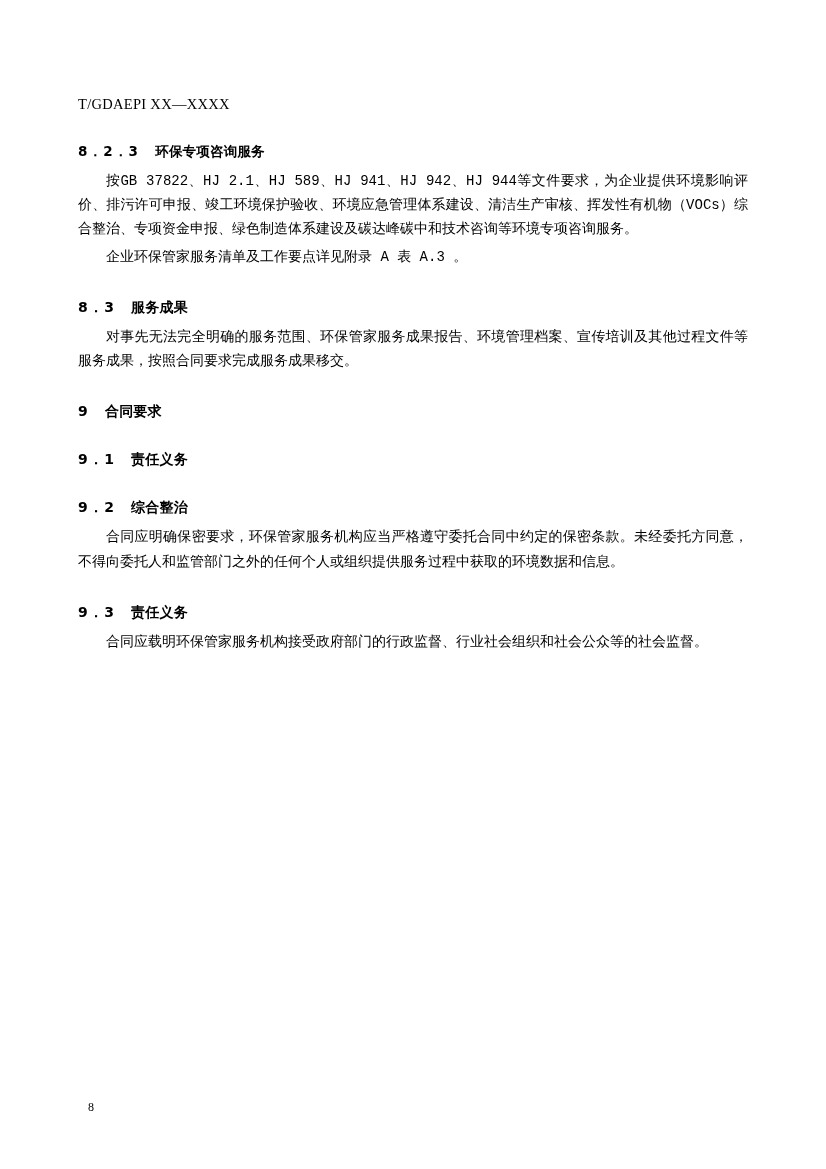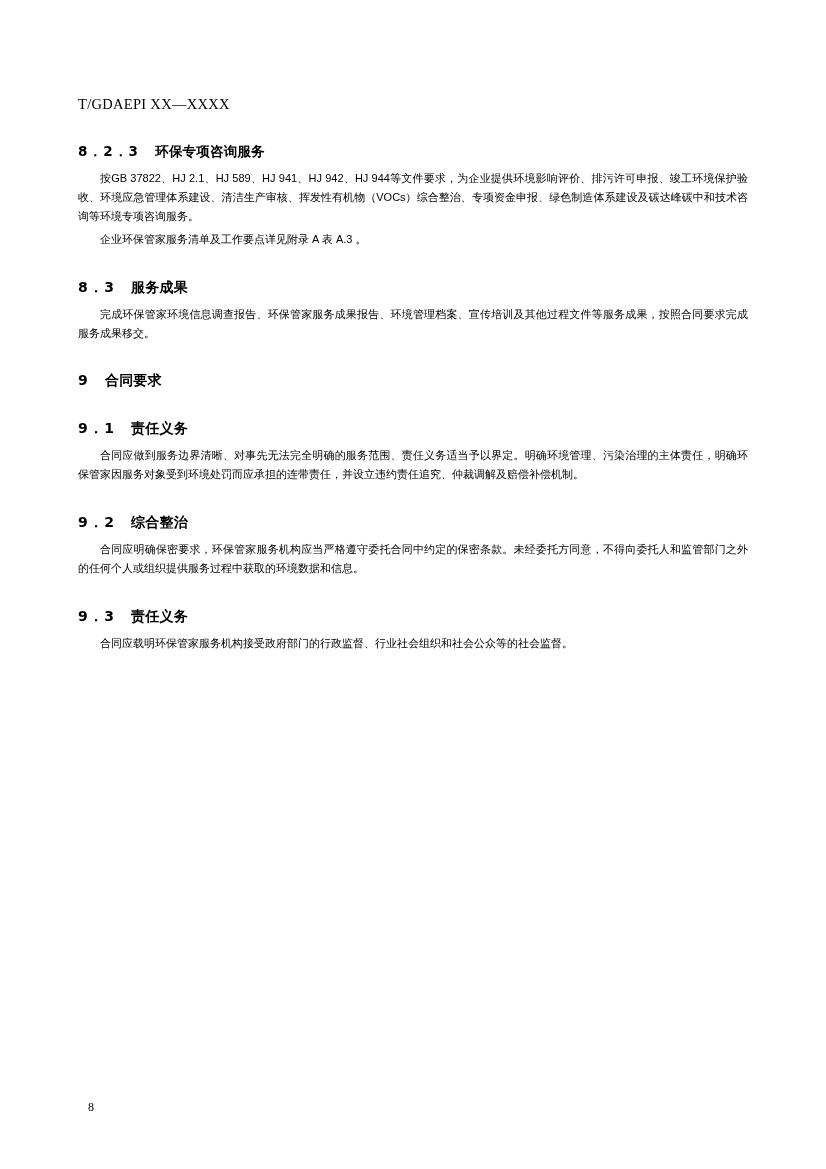--- a/index.html
+++ b/index.html
@@ -47,22 +47,22 @@
     letter-spacing: 1.2px;
   }
   .clause-head .gap {
     display: inline-block;
     width: 16px;
   }
   .clause-head.level1 {
     font-size: 14px;
   }
   .para {
-    font-family: Liberation Sans, sans-serif;
-    font-size: 11px;
+    font-family: Liberation Mono, monospace;
+    font-size: 14px;
     line-height: 1.72;
     text-align: justify;
     text-justify: inter-ideograph;
     text-indent: 2em;
     margin: 0 0 4px 0;
   }
   .footer-page {
     position: absolute;
     left: 88px;
     bottom: 54px;
@@ -82,30 +82,29 @@
     <div class="clause-head">
       <span class="num">8．2．3</span><span class="gap"></span><span>环保专项咨询服务</span>
     </div>
     <p class="para">按GB 37822、HJ 2.1、HJ 589、HJ 941、HJ 942、HJ 944等文件要求，为企业提供环境影响评价、排污许可申报、竣工环境保护验收、环境应急管理体系建设、清洁生产审核、挥发性有机物（VOCs）综合整治、专项资金申报、绿色制造体系建设及碳达峰碳中和技术咨询等环境专项咨询服务。</p>
 
     <p class="para">企业环保管家服务清单及工作要点详见附录 A 表 A.3 。</p>
 
     <div class="clause-head level1">
       <span class="num">8．3</span><span class="gap"></span><span>服务成果</span>
     </div>
-    <p class="para">完成环保管家环境信息调查报告、环保管家服务成果报告、环境管理档案、宣传培训及其他过程文件等服务成果，按照合同要求完成服务成果移交。</p>
+    <p class="para">对事先无法完全明确的服务范围、环保管家服务成果报告、环境管理档案、宣传培训及其他过程文件等服务成果，按照合同要求完成服务成果移交。</p>
 
     <div class="clause-head level1">
       <span class="num">9</span><span class="gap"></span><span>合同要求</span>
     </div>
 
     <div class="clause-head level1">
       <span class="num">9．1</span><span class="gap"></span><span>责任义务</span>
     </div>
-    <p class="para">合同应做到服务边界清晰、对事先无法完全明确的服务范围、责任义务适当予以界定。明确环境管理、污染治理的主体责任，明确环保管家因服务对象受到环境处罚而应承担的连带责任，并设立违约责任追究、仲裁调解及赔偿补偿机制。</p>
 
     <div class="clause-head level1">
       <span class="num">9．2</span><span class="gap"></span><span>综合整治</span>
     </div>
     <p class="para">合同应明确保密要求，环保管家服务机构应当严格遵守委托合同中约定的保密条款。未经委托方同意，不得向委托人和监管部门之外的任何个人或组织提供服务过程中获取的环境数据和信息。</p>
 
     <div class="clause-head level1">
       <span class="num">9．3</span><span class="gap"></span><span>责任义务</span>
     </div>
     <p class="para">合同应载明环保管家服务机构接受政府部门的行政监督、行业社会组织和社会公众等的社会监督。</p>

